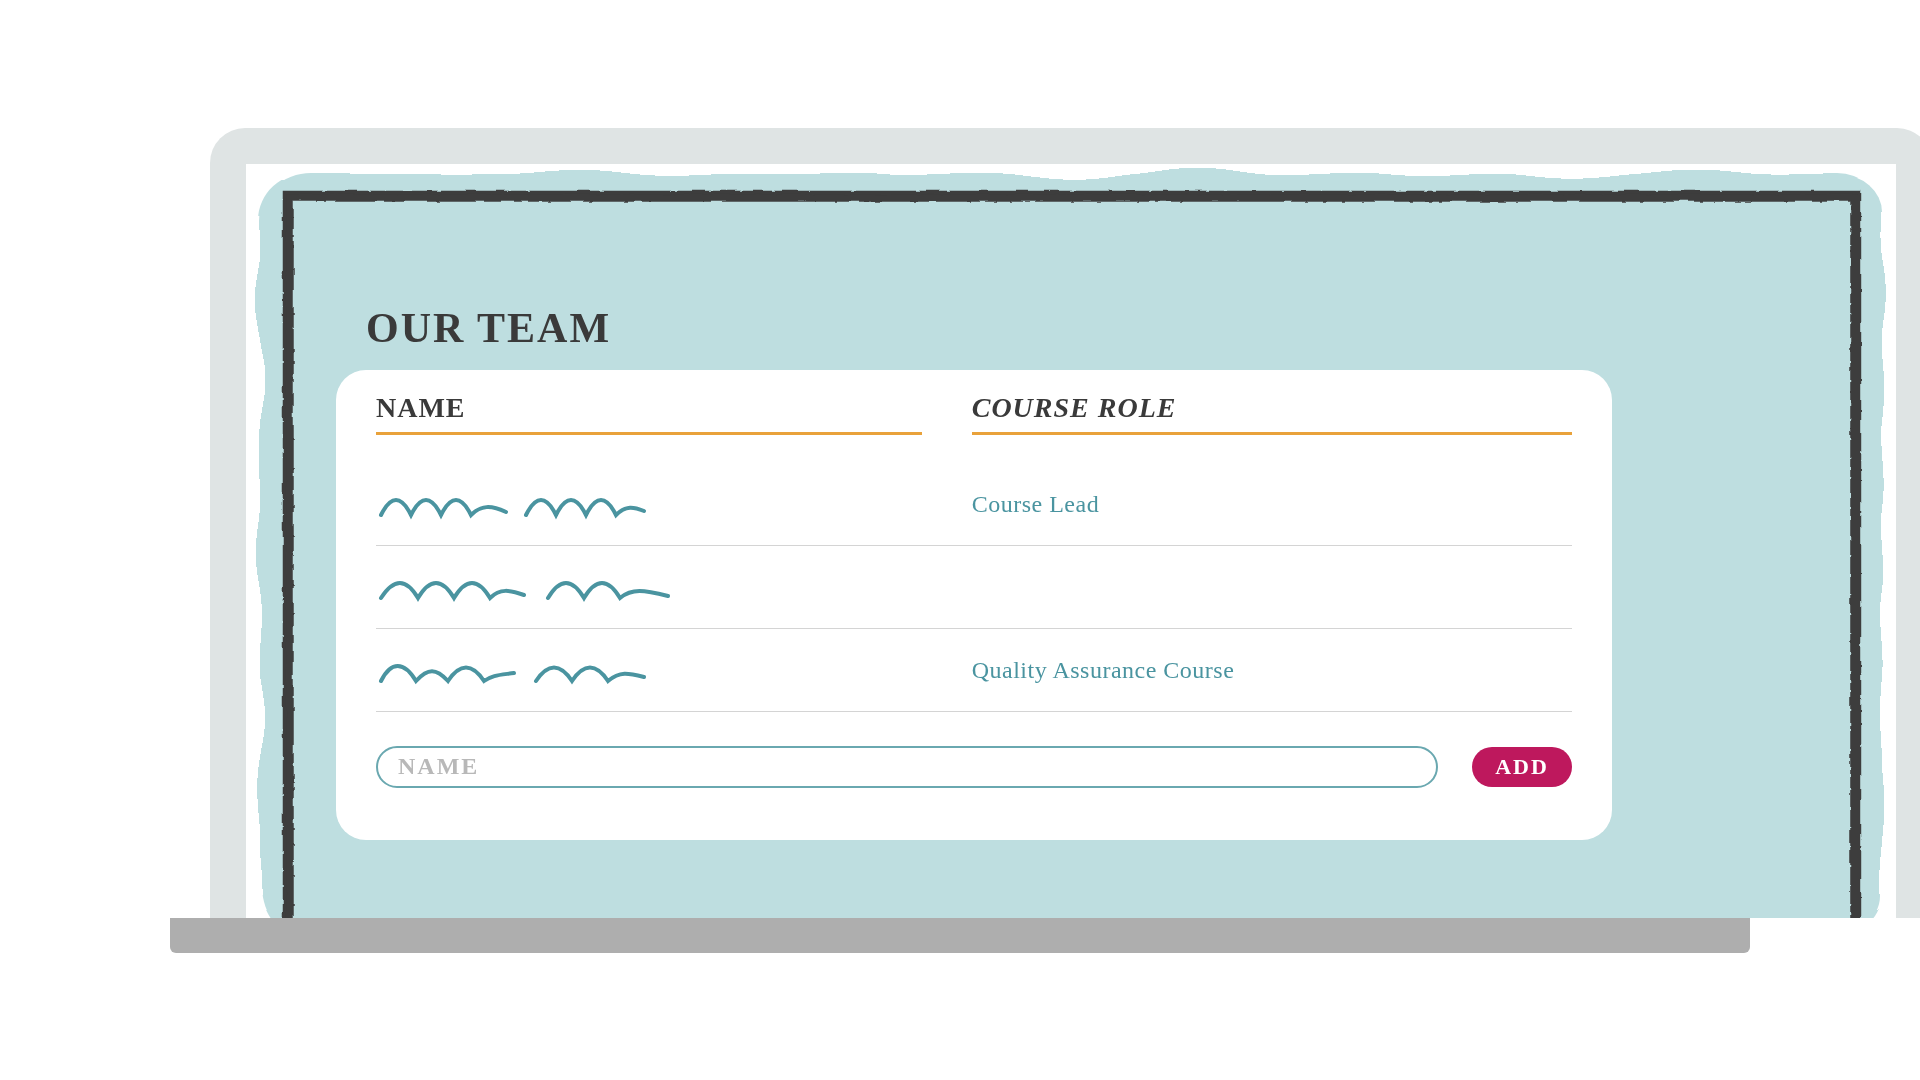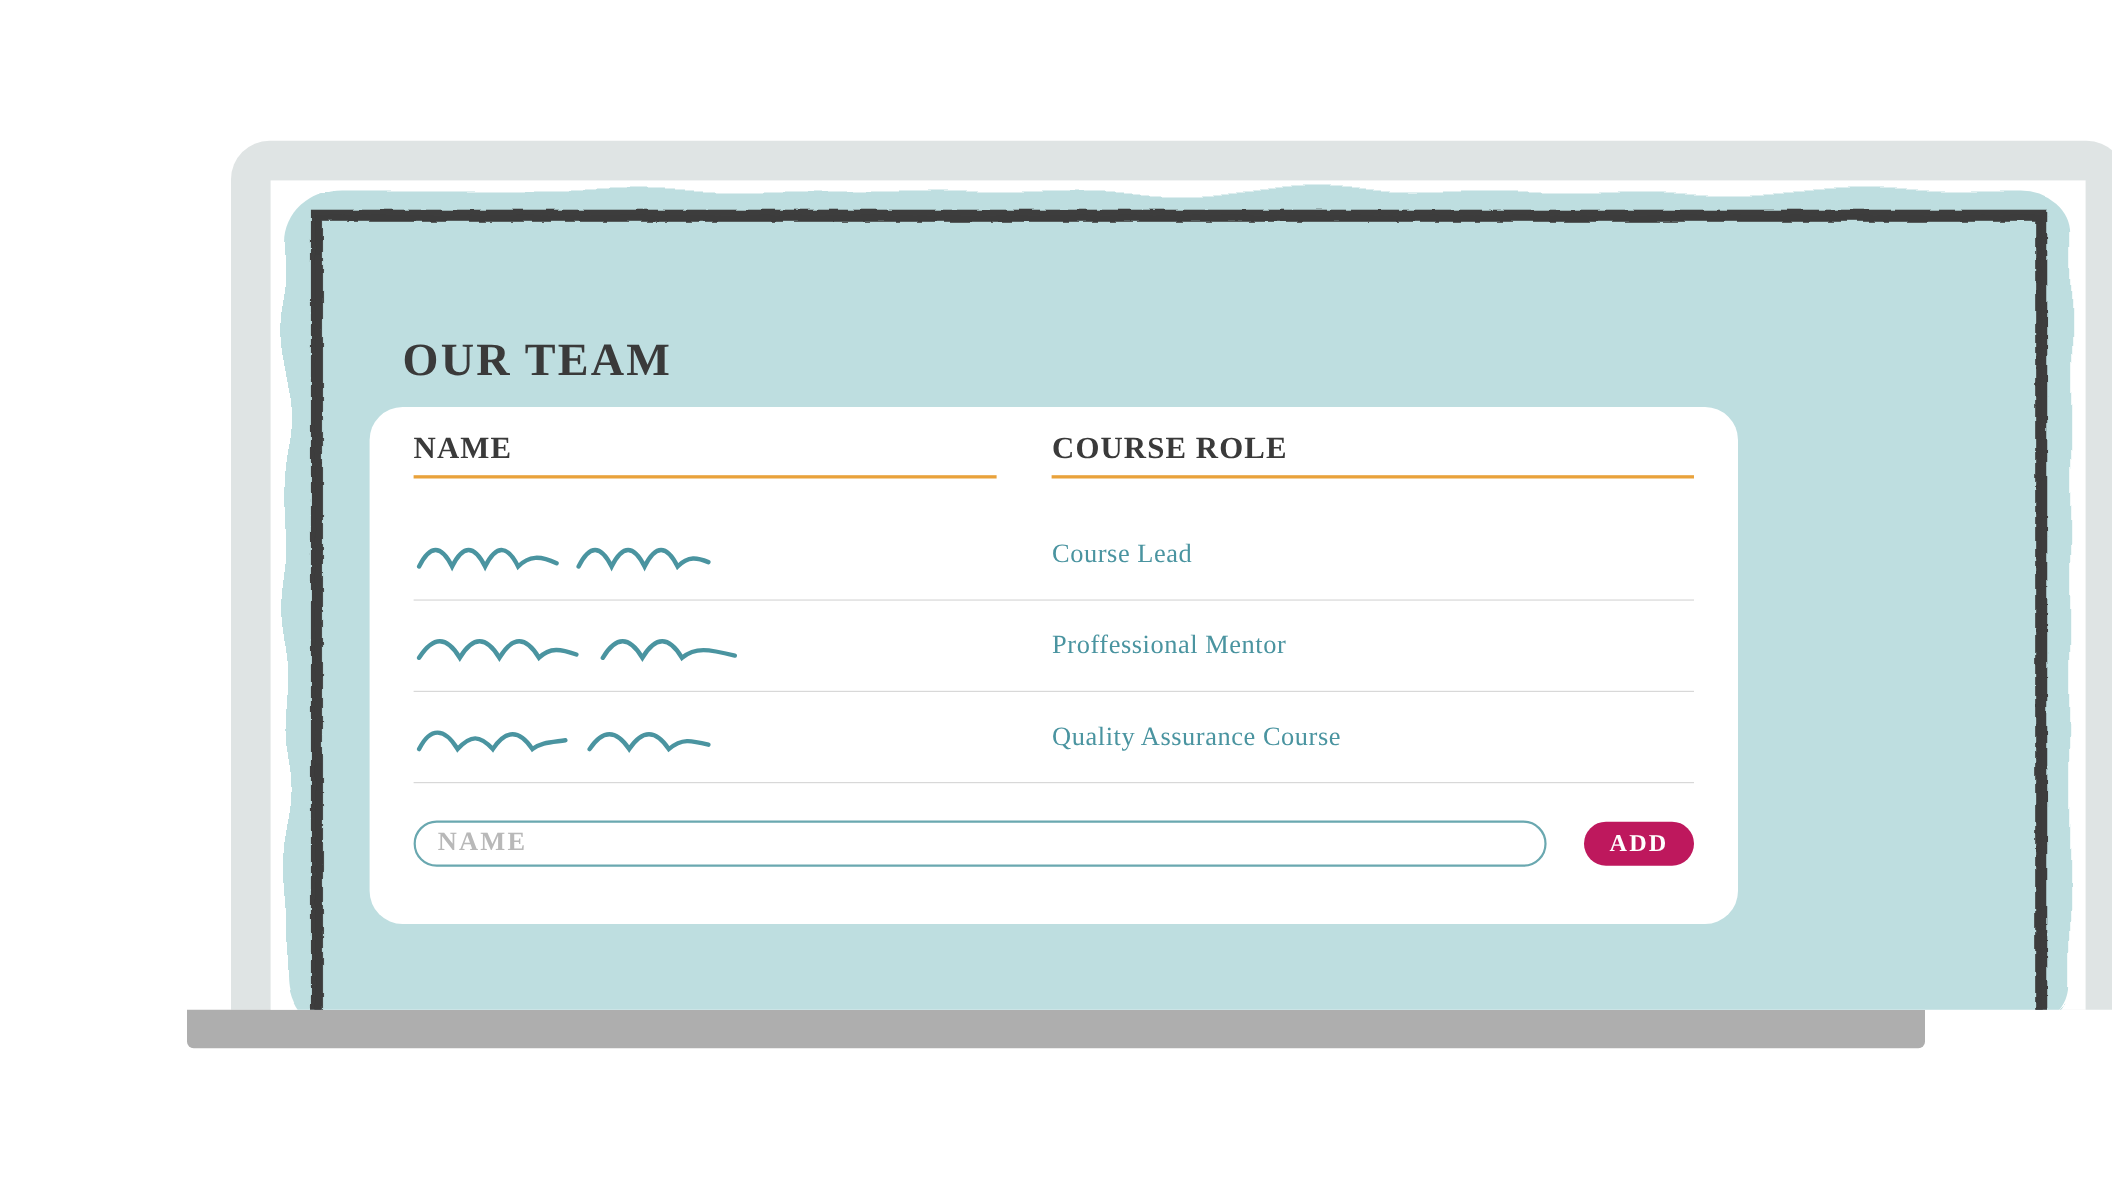--- a/index.html
+++ b/index.html
@@ -60,21 +60,21 @@
   left: 34px;
   right: 34px;
   bottom: -10px;
   pointer-events: none;
 }
 
 .content-card {
   position: absolute;
   top: 206px;
   left: 90px;
-  right: 316px;
+  right: 284px;
   height: 470px;
   background: #ffffff;
   padding: 22px 40px 30px 40px;
   border-radius: 30px;
 }
 
 .page-title {
   position: absolute;
   top: 140px;
   left: 120px;
@@ -83,21 +83,21 @@
   color: #3a3a3a;
   letter-spacing: 2px;
 }
 
 .columns {
   display: flex;
   gap: 50px;
 }
 
 .col-name { flex: 1; }
-.col-role { flex: 1.1; }
+.col-role { flex: 1.1; font-style: italic; }
 
 .col-header {
   font-size: 28px;
   font-weight: bold;
   color: #3a3a3a;
   letter-spacing: 1px;
   padding-bottom: 8px;
   border-bottom: 3px solid #e9a23b;
   margin-bottom: 28px;
 }
@@ -211,21 +211,20 @@
           </div>
           <div class="cell-role">Course Lead</div>
         </div>
 
         <div class="row">
           <div class="cell-name">
             <svg class="squiggle-svg" width="320" height="36" viewBox="0 0 320 36">
               <path d="M5 28 C 18 8, 30 8, 42 28 C 54 8, 66 8, 78 28 C 90 8, 102 8, 114 28 C 124 18, 134 20, 148 25   M172 28 C 184 8, 196 8, 208 28 C 220 8, 232 8, 244 28 C 256 18, 268 20, 292 26" fill="none" stroke="#4a94a0" stroke-width="4" stroke-linecap="round"></path>
             </svg>
           </div>
-          <div class="cell-role">Proffessional Mentor</div>
         </div>
 
         <div class="row">
           <div class="cell-name">
             <svg class="squiggle-svg" width="280" height="36" viewBox="0 0 280 36">
               <path d="M5 28 C 15 8, 28 8, 40 28 C 52 15, 60 15, 72 28 C 84 10, 96 10, 108 28 C 116 22, 124 22, 138 20   M160 28 C 172 10, 184 10, 196 28 C 208 10, 220 10, 232 28 C 244 18, 252 20, 268 24" fill="none" stroke="#4a94a0" stroke-width="4" stroke-linecap="round"></path>
             </svg>
           </div>
           <div class="cell-role">Quality Assurance Course</div>
         </div>

